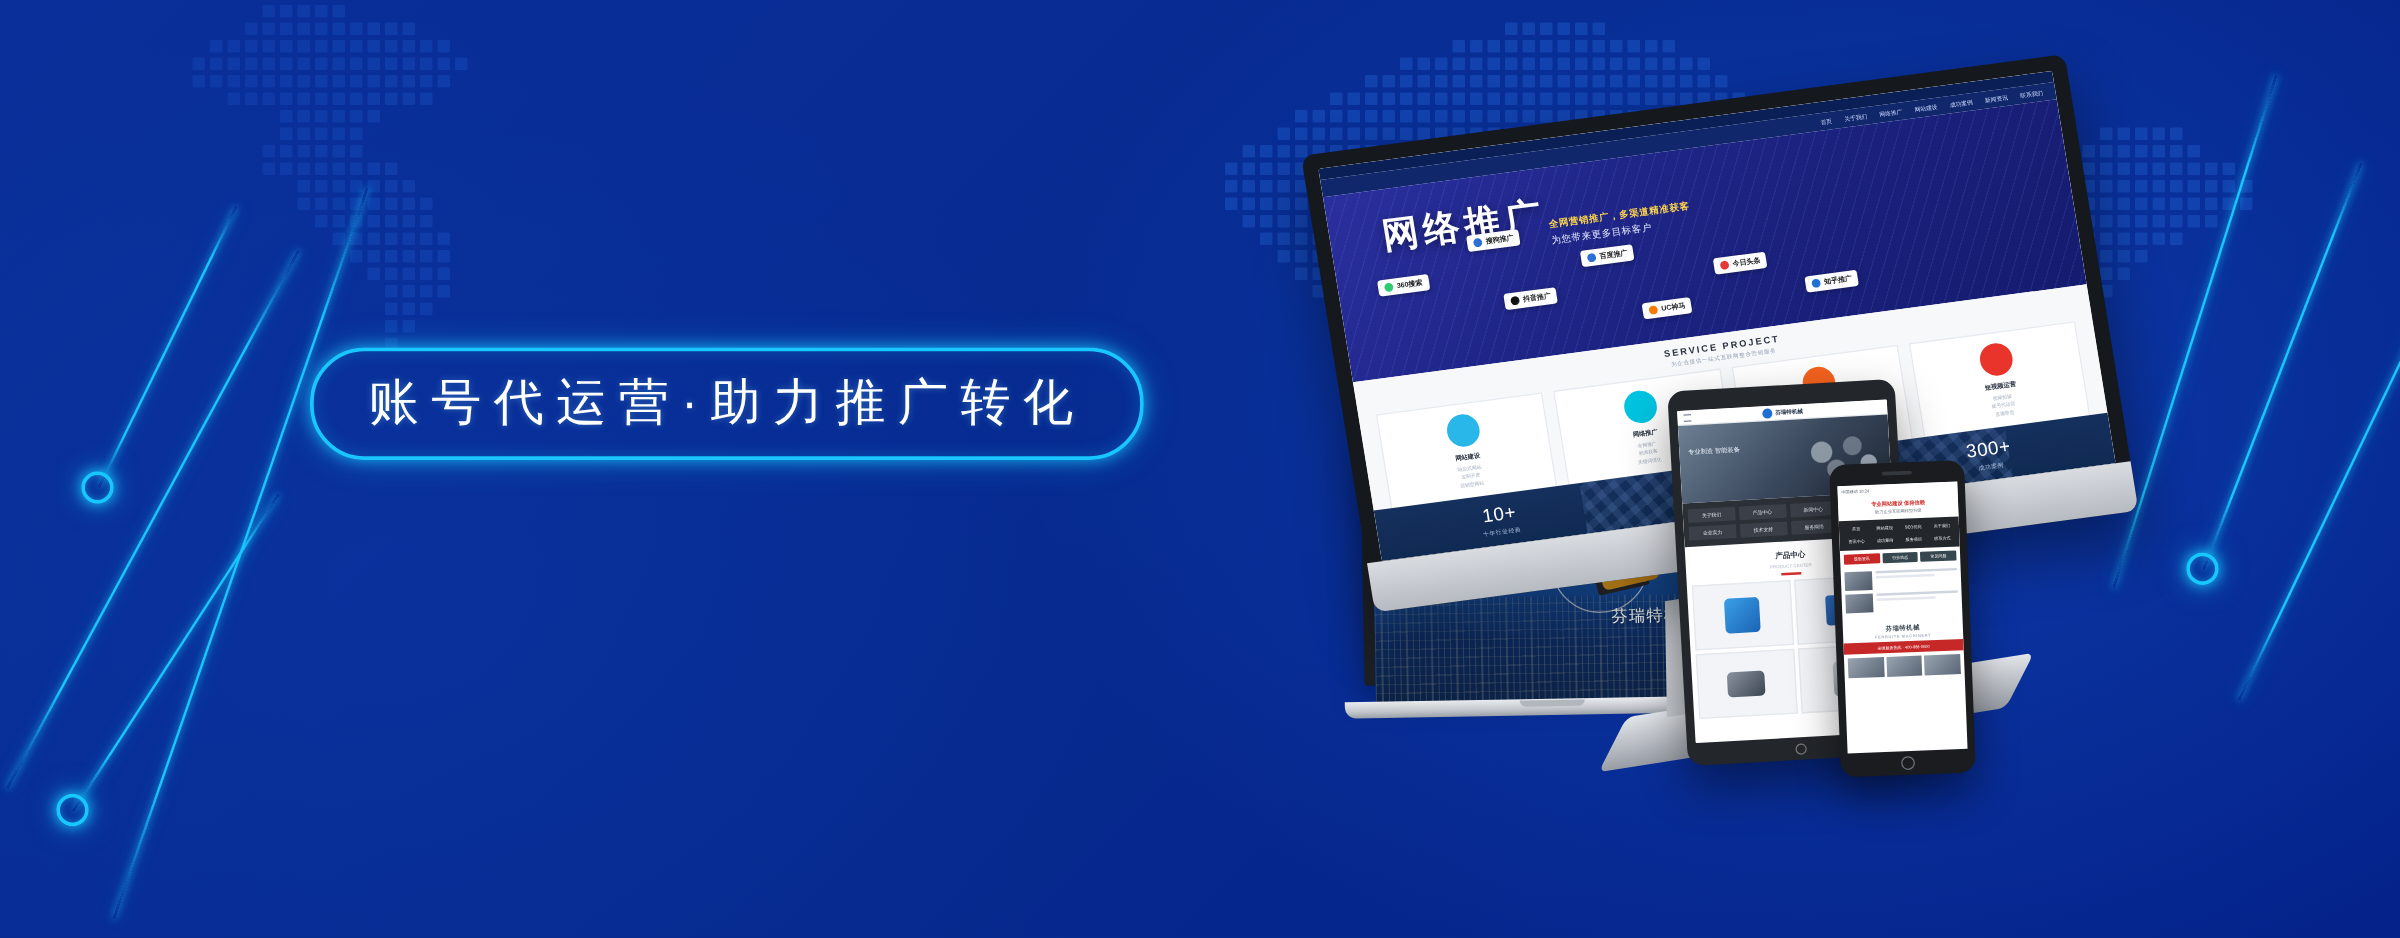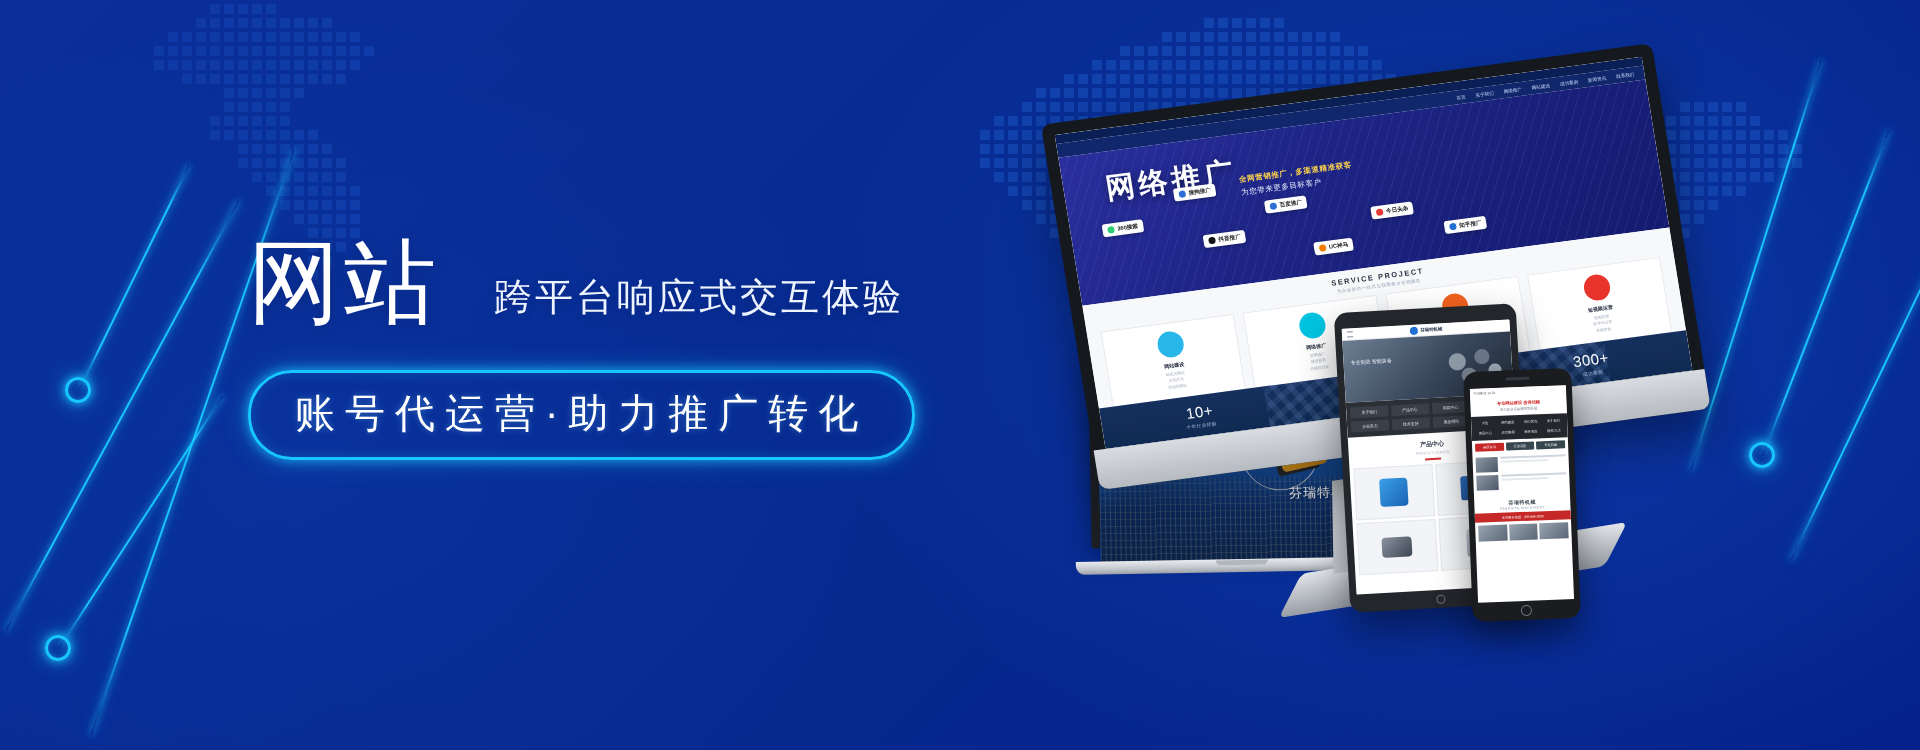--- a/index.html
+++ b/index.html
@@ -862,24 +862,20 @@
       <div class="node" style="left: 65px; top: 377px;"></div>
       <div class="ln" style="left: 222px; top: 395px; height: 301.505px; transform: rotate(32.9522deg);"></div>
       <div class="node" style="left: 45px; top: 635px;"></div>
       <div class="ln" style="left: 1820px; top: 60px; height: 430.116px; transform: rotate(17.5924deg);"></div>
       <div class="ln" style="left: 1888px; top: 130px; height: 348.57px; transform: rotate(21.1909deg);"></div>
       <div class="node" style="left: 1749px; top: 442px;"></div>
       <div class="ln" style="left: 1955px; top: 215px; height: 382.426px; transform: rotate(25.56deg);"></div>
     </div>
 
   <div class="textblock">
-    <div class="row1">
-      <div class="kw">网站</div>
-      <div class="sub">跨平台响应式交互体验</div>
-    </div>
     <div class="tagwrap">
       <div class="tagline">账号代运营·助力推广转化</div>
     </div>
   </div>
 
   <div class="devices">
 
     <div class="laptop">
       <div class="lid"></div>
       <div class="scr">

